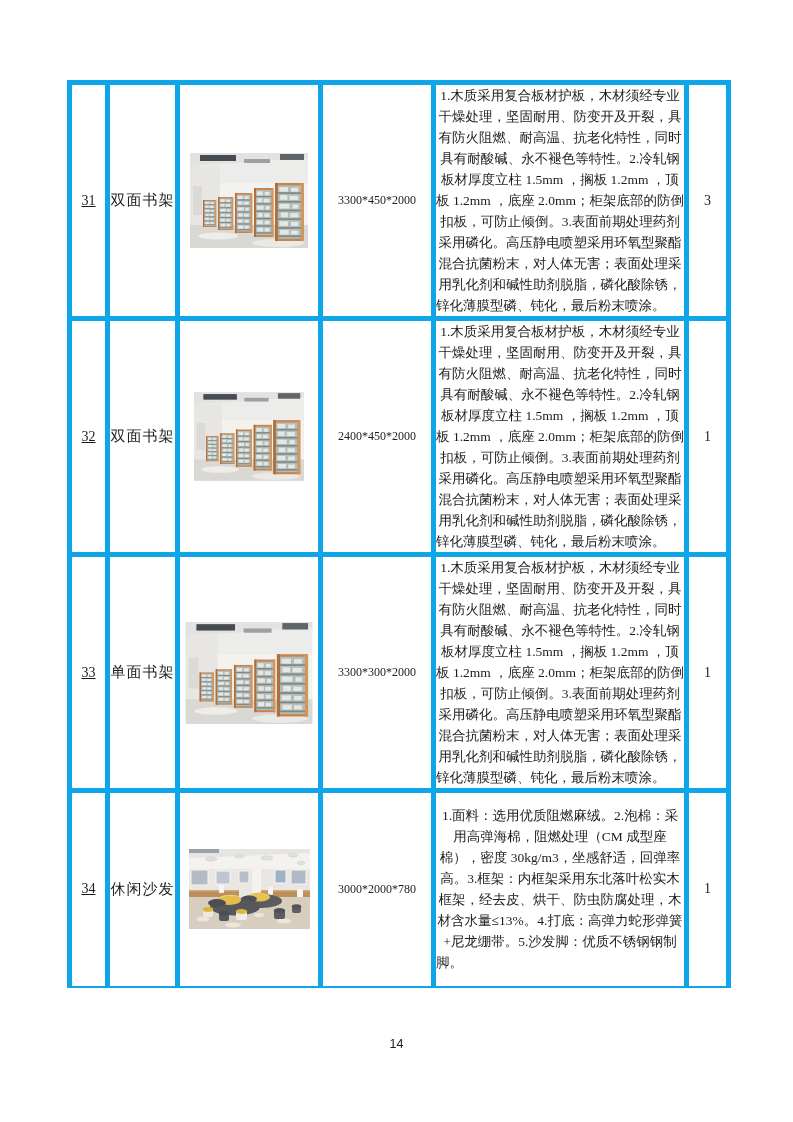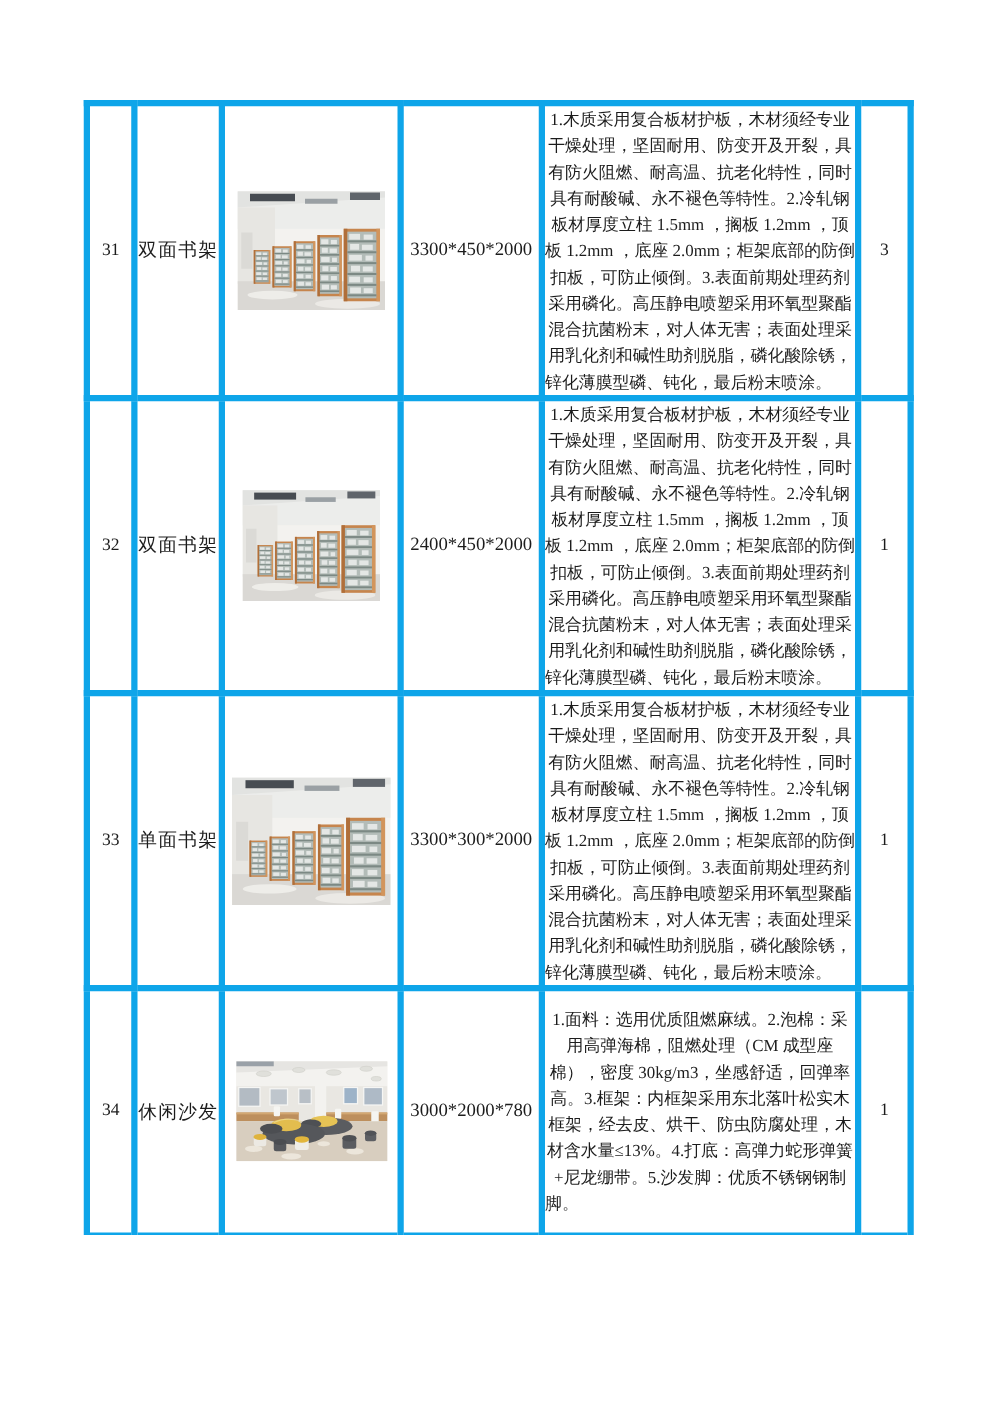--- a/index.html
+++ b/index.html
@@ -22,23 +22,23 @@
     vertical-align:middle;
     text-align:center;
     padding:0;
     overflow:hidden;
   }
   tr.r1{height:236px}
   tr.r2{height:229px}
   tr.r3{height:224px}
   tr.r4{height:196px}
   tr.r4 td{border-bottom-width:2px;}
-  td.no{font-size:14px;}
+  td.no{font-size:14px;text-decoration:underline;}
   td.name{font-size:15px;letter-spacing:1px;font-family:Liberation Serif, serif;}
-  td.size{font-size:15px;}
+  td.size{font-size:12px;}
   td.qty{font-size:14px;}
   td.desc{
     font-size:13.5px;
     line-height:21px;
     text-align:justify;
     text-align-last:left;
     padding:1px 4px 1px 5px;
   }
   .photo{display:block;margin:0 auto;}
   .ph31{width:118px;height:95px;}
@@ -228,13 +228,14 @@
               <use href="#sofaScene"></use>
             </svg>
       </td>
       <td class="size">3000*2000*780</td>
       <td class="desc">1.面料：选用优质阻燃麻绒。2.泡棉：采用高弹海棉，阻燃处理（CM 成型座棉），密度 30kg/m3，坐感舒适，回弹率高。3.框架：内框架采用东北落叶松实木框架，经去皮、烘干、防虫防腐处理，木材含水量≤13%。4.打底：高弹力蛇形弹簧+尼龙绷带。5.沙发脚：优质不锈钢钢制脚。</td>
       <td class="qty">1</td>
     </tr>
   </tbody>
     </table>
 
+  <div class="pageno">14</div>
 </div>
 
 </body></html>

